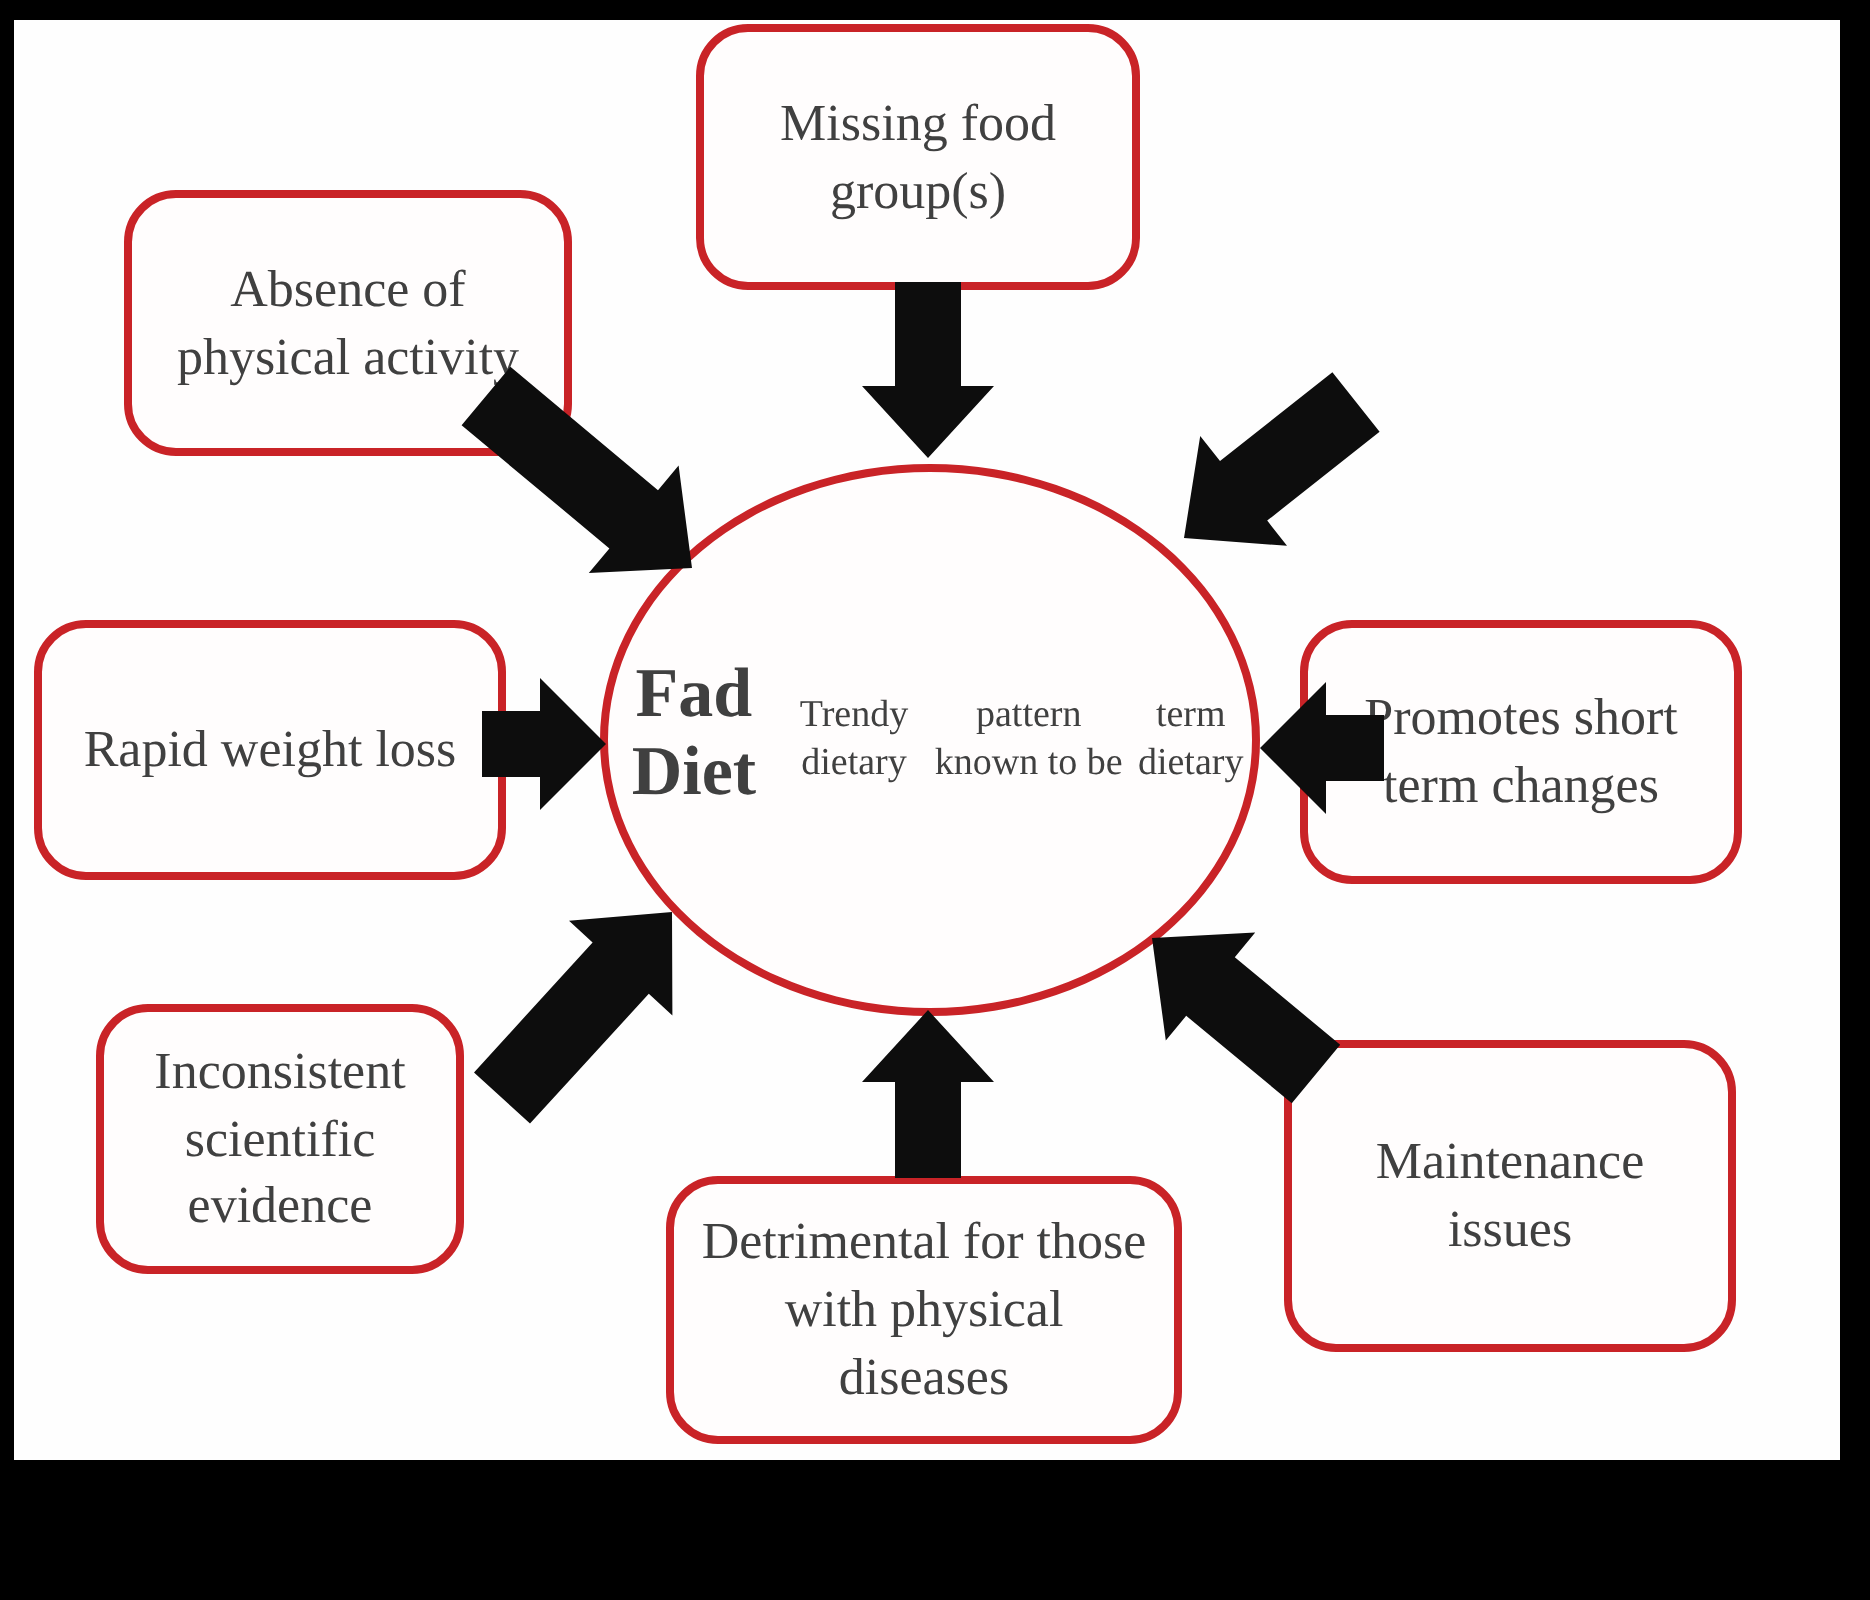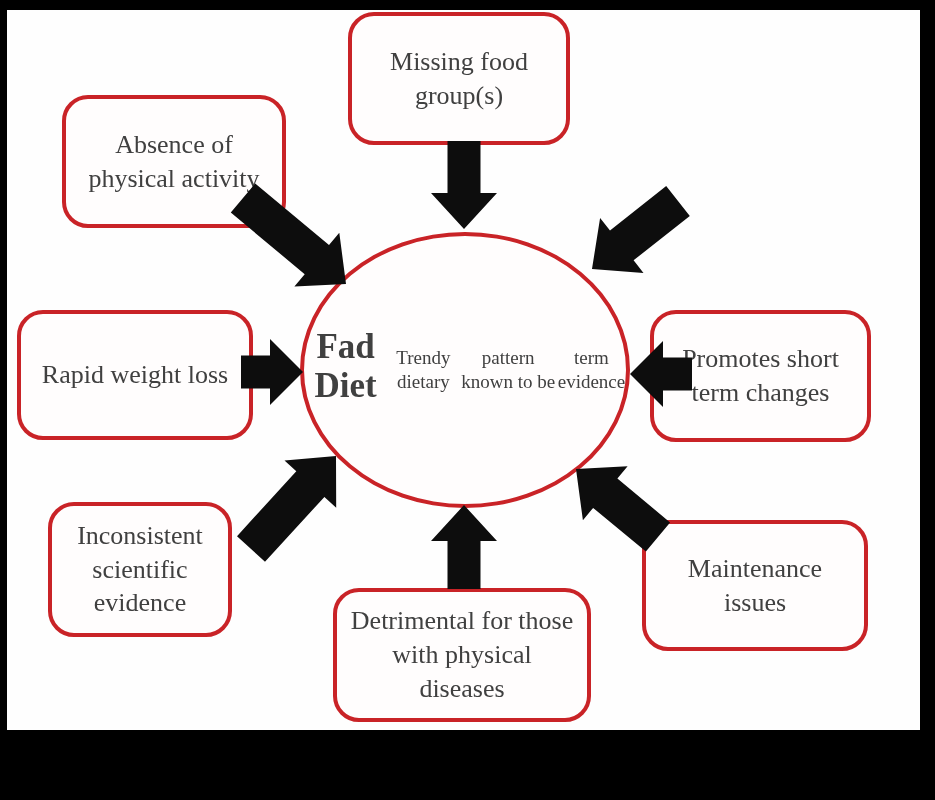--- a/index.html
+++ b/index.html
@@ -19,21 +19,21 @@
     display:flex;align-items:center;justify-content:center;text-align:center;
     font-size:26px;line-height:1.3;padding:6px 14px;
   }
   .n-missing      {left:348px;top:12px; width:222px;height:133px;}
   .n-absence      {left:46px; top:95px; width:224px;height:133px;margin-left:16px;}
   .n-nutrition    {left:642px;top:92px; width:225px;height:131px;}
   .n-rapid        {left:17px; top:310px;width:236px;height:130px;}
   .n-promotes     {left:650px;top:310px;width:221px;height:132px;}
   .n-inconsistent {left:48px; top:502px;width:184px;height:135px;}
   .n-detrimental  {left:333px;top:588px;width:258px;height:134px;padding:6px 10px;}
-  .n-maintenance  {left:642px;top:520px;width:226px;height:131px;}
+  .n-maintenance  {left:642px;top:520px;width:226px;height:156px;}
 
   .center-node{
     position:absolute;z-index:1;box-sizing:border-box;
     left:300px;top:232px;width:330px;height:276px;
     border:4px solid #c92327;border-radius:50%;background:#fffdfd;
     display:flex;align-items:center;justify-content:center;
     text-align:center;
   }
   .center-title{font-weight:bold;font-size:35px;line-height:1.1;margin-bottom:7px;}
   .center-line{font-size:19px;line-height:1.27;}
@@ -69,21 +69,21 @@
     <span>Detrimental for those with physical diseases</span>
   </div>
   <div class="node n-maintenance">
     <span>Maintenance issues</span>
   </div>
 
   <div class="center-node">
     <div class="center-title">Fad Diet</div>
     <div class="center-line">Trendy dietary</div>
     <div class="center-line">pattern known to be</div>
-    <div class="center-line">term evidence</div>
+    <div class="center-line">term dietary</div>
   </div>
 
   <svg class="arrows" viewBox="0 0 935 800" xmlns="http://www.w3.org/2000/svg">
       <polygon points="447.5,141.0 447.5,193.0 431.0,193.0 464.0,229.0 497.0,193.0 480.5,193.0 480.5,141.0" fill="#0d0d0d"></polygon>
       <polygon points="230.8,212.6 304.7,274.2 294.4,286.5 346.0,284.0 339.3,232.8 329.0,245.1 255.2,183.4" fill="#0d0d0d"></polygon>
       <polygon points="666.2,186.1 610.0,230.5 600.1,218.0 592.0,269.0 643.5,272.9 633.6,260.3 689.8,215.9" fill="#0d0d0d"></polygon>
       <polygon points="241.0,388.5 270.0,388.5 270.0,405.0 303.0,372.0 270.0,339.0 270.0,355.5 241.0,355.5" fill="#0d0d0d"></polygon>
       <polygon points="692.0,357.5 663.0,357.5 663.0,341.0 630.0,374.0 663.0,407.0 663.0,390.5 692.0,390.5" fill="#0d0d0d"></polygon>
       <polygon points="265.0,561.8 324.4,496.9 336.2,507.7 336.0,456.0 284.5,460.4 296.3,471.2 237.0,536.2" fill="#0d0d0d"></polygon>
       <polygon points="480.5,589.0 480.5,541.0 497.0,541.0 464.0,505.0 431.0,541.0 447.5,541.0 447.5,589.0" fill="#0d0d0d"></polygon>

